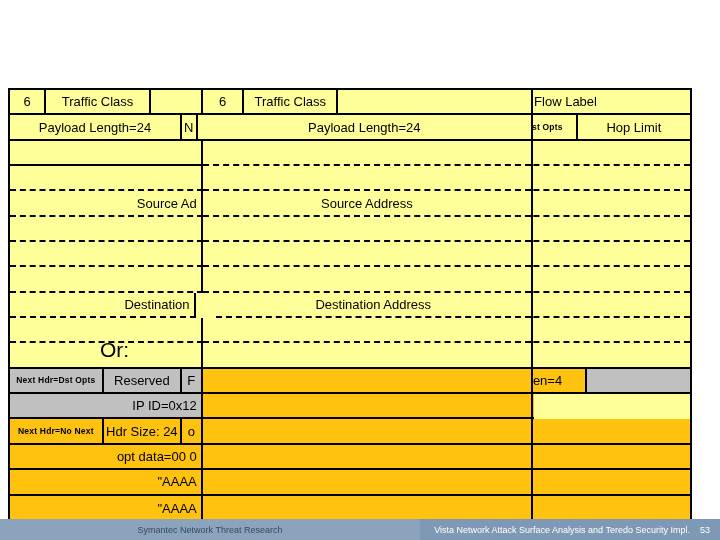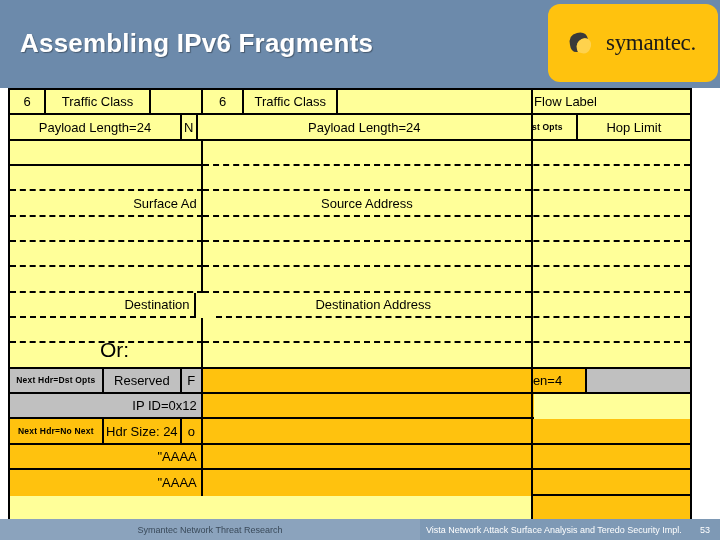--- a/index.html
+++ b/index.html
@@ -80,40 +80,28 @@
     background:#8ba3bd;
     display:flex;align-items:center;justify-content:center;
     font-size:9px;color:#3a4a5a;
   }
   .footer-right{
     position:absolute;left:420px;top:0;width:300px;height:21px;
     background:#7e99b5;
     display:flex;align-items:center;
     font-size:9px;color:#ffffff;
   }
-  .footer-right .txt{flex:1;text-align:left;padding-left:6px;}
+  .footer-right .txt{flex:1;text-align:right;padding-left:6px;}
   .footer-right .pg{width:30px;text-align:center;color:#ffffff;}
 </style>
 </head>
 <body>
 
 <div class="slide">
 
-  <div class="banner">
-    <div class="banner-title">Assembling IPv6 Fragments</div>
-    <div class="logo-box">
-      <span class="logo-mark">
-        <svg width="34" height="34" viewBox="0 0 34 34">
-          <path d="M4 19 Q2 9 11 7 Q20 5 22 13 Q17 11 13 15 Q9 19 12 26 Q5 27 4 19 Z" fill="#3a3a3a"></path>
-          <path d="M12 26 Q9 19 13 15 Q17 11 22 13 Q27 16 24 23 Q21 30 12 26 Z" fill="#ffd24d"></path>
-        </svg>
-      </span>
-      <span class="logo-text">symantec.</span>
-    </div>
-  </div>
 
   <div class="pkt" id="pkt-back">
       <div class="row" style="height: 5.88235%;">
         <div class="cell" style="width: 9%;">6</div>
         <div class="cell" style="width: 21%;">Traffic Class</div>
         <div class="cell" style="width: 13%;"></div>
         <div class="cell" style="width: 57%;">Flow Label</div>
       </div>
       <div class="row" style="height: 5.88235%;">
         <div class="cell" style="width: 43%;">Payload Length=24</div>
@@ -249,21 +237,21 @@
       </div>
       <div class="row" style="height: 5.88235%;">
         <div class="cell" style="width: 37%;"></div>
         <div class="cell dash" style="width: 63%;"></div>
       </div>
       <div class="row" style="height: 5.88235%;">
         <div class="cell dash" style="width: 37%;"></div>
         <div class="cell dash" style="width: 63%;"></div>
       </div>
       <div class="row" style="height: 5.88235%;">
-        <div class="cell dash right" style="width: 37%;">Surface Ad</div>
+        <div class="cell dash right" style="width: 37%;">Source Ad</div>
         <div class="cell dash" style="width: 63%;">Source Address</div>
       </div>
       <div class="row" style="height: 5.88235%;">
         <div class="cell dash" style="width: 37%;"></div>
         <div class="cell dash" style="width: 63%;"></div>
       </div>
       <div class="row" style="height: 5.88235%;">
         <div class="cell dash" style="width: 37%;"></div>
         <div class="cell dash" style="width: 63%;"></div>
       </div>
@@ -290,20 +278,24 @@
         <div class="cell gold" style="width: 63%;"></div>
       </div>
       <div class="row" style="height: 5.88235%;">
         <div class="cell grey right" style="width: 37%;">IP ID=0x12</div>
         <div class="cell gold" style="width: 63%;"></div>
       </div>
       <div class="row" style="height: 5.88235%;">
         <div class="cell small gold" style="width: 18%;">Next Hdr=No Next</div>
         <div class="cell gold" style="width: 15%;">Hdr Size: 24</div>
         <div class="cell gold" style="width: 4%;">o</div>
+        <div class="cell gold" style="width: 63%;"></div>
+      </div>
+      <div class="row" style="height: 5.88235%;">
+        <div class="cell gold right" style="width: 37%;">opt data=00 0</div>
         <div class="cell gold" style="width: 63%;"></div>
       </div>
       <div class="row" style="height: 5.88235%;">
         <div class="cell gold right" style="width: 37%;">"AAAA</div>
         <div class="cell gold" style="width: 63%;"></div>
       </div>
       <div class="row" style="height: 5.88235%;">
         <div class="cell gold right" style="width: 37%;">"AAAA</div>
         <div class="cell gold" style="width: 63%;"></div>
       </div>

